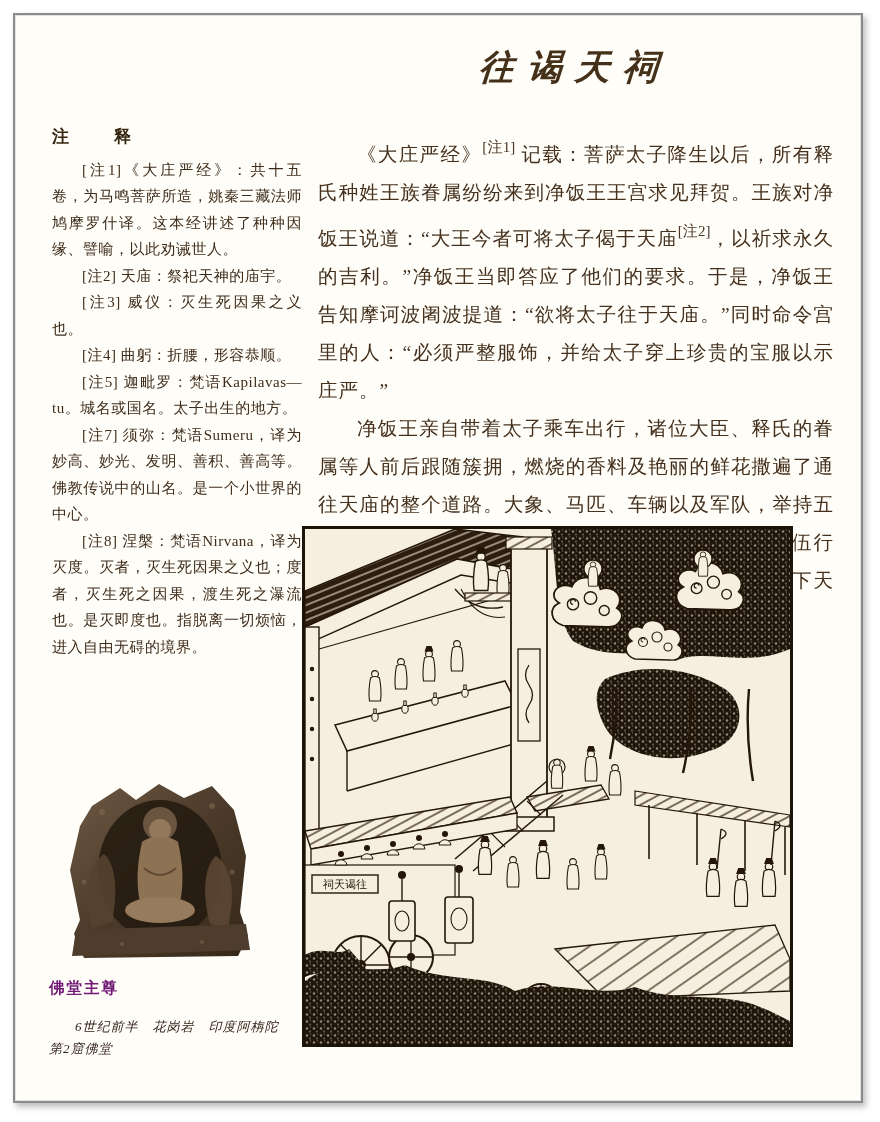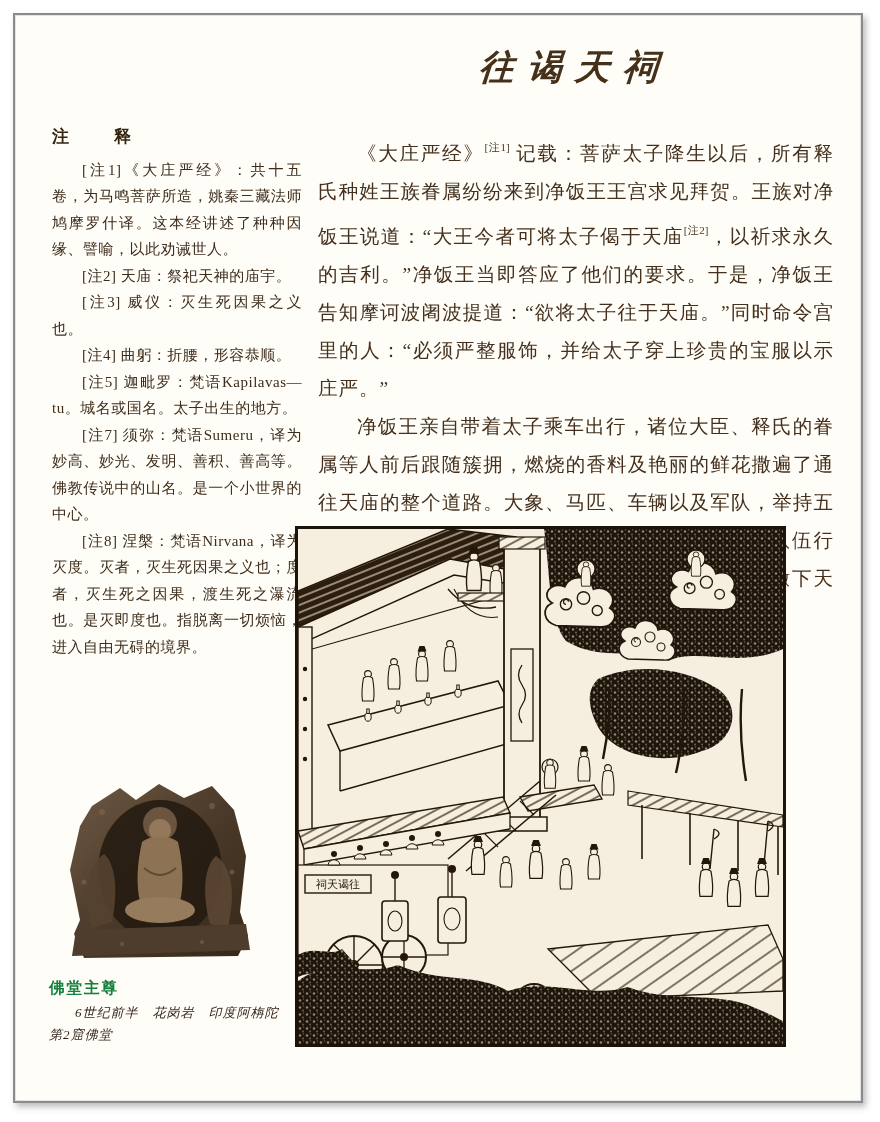--- a/index.html
+++ b/index.html
@@ -18,32 +18,32 @@
          font-size:15px;line-height:26.5px;letter-spacing:.5px;
          color:#3e2d1b;text-align:justify;}
   .notes h2{margin:0 0 6px 0;font-size:17px;letter-spacing:14px;
             font-weight:bold;color:#34250f;}
   .notes p{margin:0;text-indent:2em;}
 
   .article{position:absolute;left:318px;top:128px;width:516px;
            font-size:19.5px;line-height:38px;letter-spacing:1px;
            color:#44301c;text-align:justify;}
   .article p{margin:0;text-indent:2em;}
-  .ref{font-size:11px;letter-spacing:0;vertical-align:9px;color:#4a3725;}
-
-  .woodcut{position:absolute;left:295px;top:526px;width:485px;height:515px;
+  .ref{font-size:15px;letter-spacing:0;vertical-align:9px;color:#4a3725;}
+
+  .woodcut{position:absolute;left:302px;top:526px;width:485px;height:515px;
            margin:0;border:3px solid #1c1309;background:#f9a8d4;}
   .woodcut svg{display:block;}
 
   .statue{position:absolute;left:62px;top:772px;width:198px;height:200px;margin:0;}
 
   .caption{position:absolute;left:49px;top:977px;width:262px;
            font-style:italic;color:#33241a;line-height:22px;}
   .cap-title{font-size:15.5px;font-weight:bold;font-style:normal;
-             letter-spacing:2px;color:#15803d;margin-bottom:3px;}
+             letter-spacing:2px;color:#701a75;margin-bottom:17px;}
   .cap-line{font-size:13px;letter-spacing:1px;}
   .cap-indent{text-indent:2em;}
 </style>
 </head>
 <body>
 
 <div class="page"></div>
 
 <h1 class="title">往谒天祠</h1>
 

